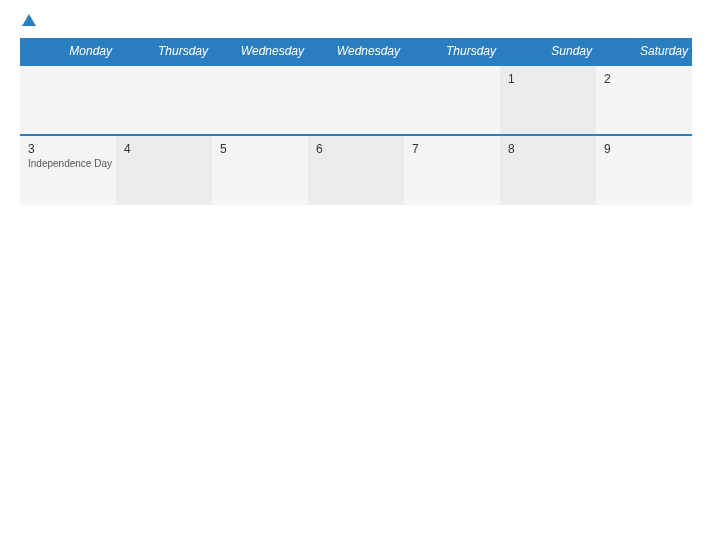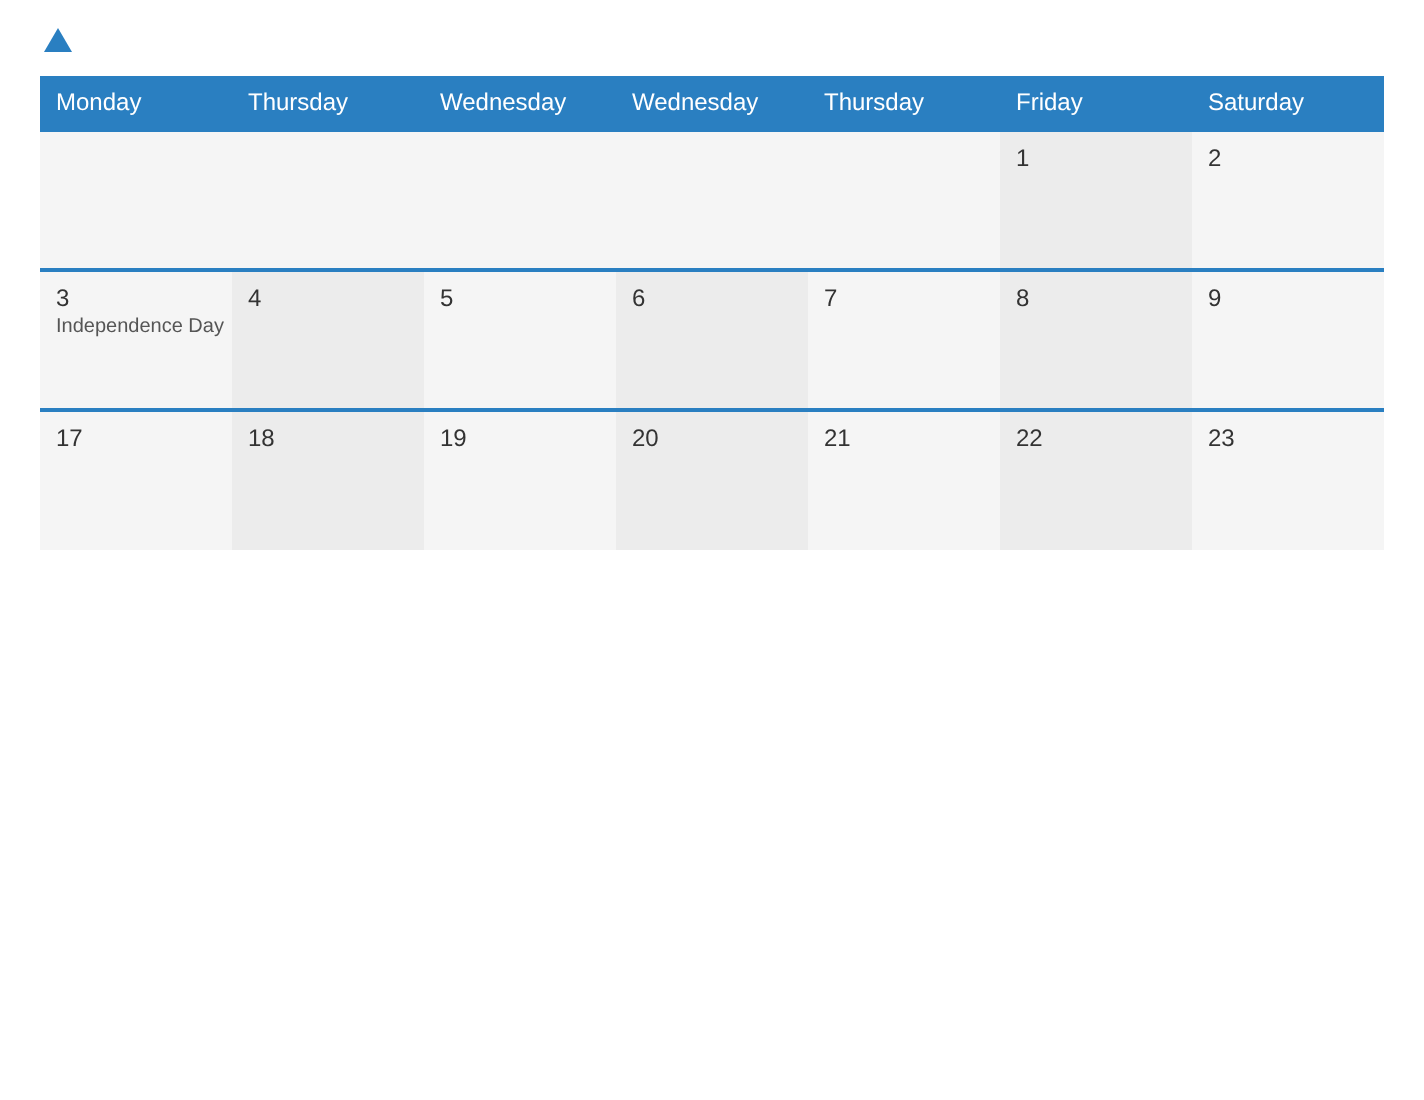--- a/index.html
+++ b/index.html
@@ -73,21 +73,22 @@
       width: 100%;
       border-collapse: collapse;
       margin-top: 4px;
     }
     .calendar-table thead tr th {
       background: #2a7fc1;
       color: #fff;
       font-size: 12px;
       font-weight: normal;
       padding: 6px 4px 6px 8px;
-      text-align: left;
+      text-align: right;
+      font-style: italic;
     }
     .calendar-table tbody tr td {
       border-top: 2px solid #2a7fc1;
       vertical-align: top;
       padding: 6px 4px 6px 8px;
       font-size: 12px;
       color: #333;
       height: 70px;
       background: #f5f5f5;
       width: calc(100% / 7);
@@ -127,21 +128,21 @@
   </div>
 
   <table class="calendar-table">
     <thead>
       <tr>
       <th>Monday</th>
           <th>Thursday</th>
           <th>Wednesday</th>
           <th>Wednesday</th>
           <th>Thursday</th>
-          <th>Friday</th>
+          <th>Sunday</th>
           <th>Saturday</th>
         </tr>
     </thead>
     <tbody id="calendar-body">
     <tr>
           <td class="empty-cell"></td>
           <td class="empty-cell"></td>
           <td class="empty-cell"></td>
           <td class="empty-cell"></td>
           <td class="empty-cell"></td>
@@ -169,38 +170,15 @@
           <td>
             <span class="day-number">7</span>
           </td>
           <td>
             <span class="day-number">8</span>
           </td>
           <td>
             <span class="day-number">9</span>
           </td>
         </tr>
-        <tr>
-          <td>
-            <span class="day-number">17</span>
-          </td>
-          <td>
-            <span class="day-number">18</span>
-          </td>
-          <td>
-            <span class="day-number">19</span>
-          </td>
-          <td>
-            <span class="day-number">20</span>
-          </td>
-          <td>
-            <span class="day-number">21</span>
-          </td>
-          <td>
-            <span class="day-number">22</span>
-          </td>
-          <td>
-            <span class="day-number">23</span>
-          </td>
-        </tr>
       </tbody>
   </table>
 </div>
 
 </body></html>

